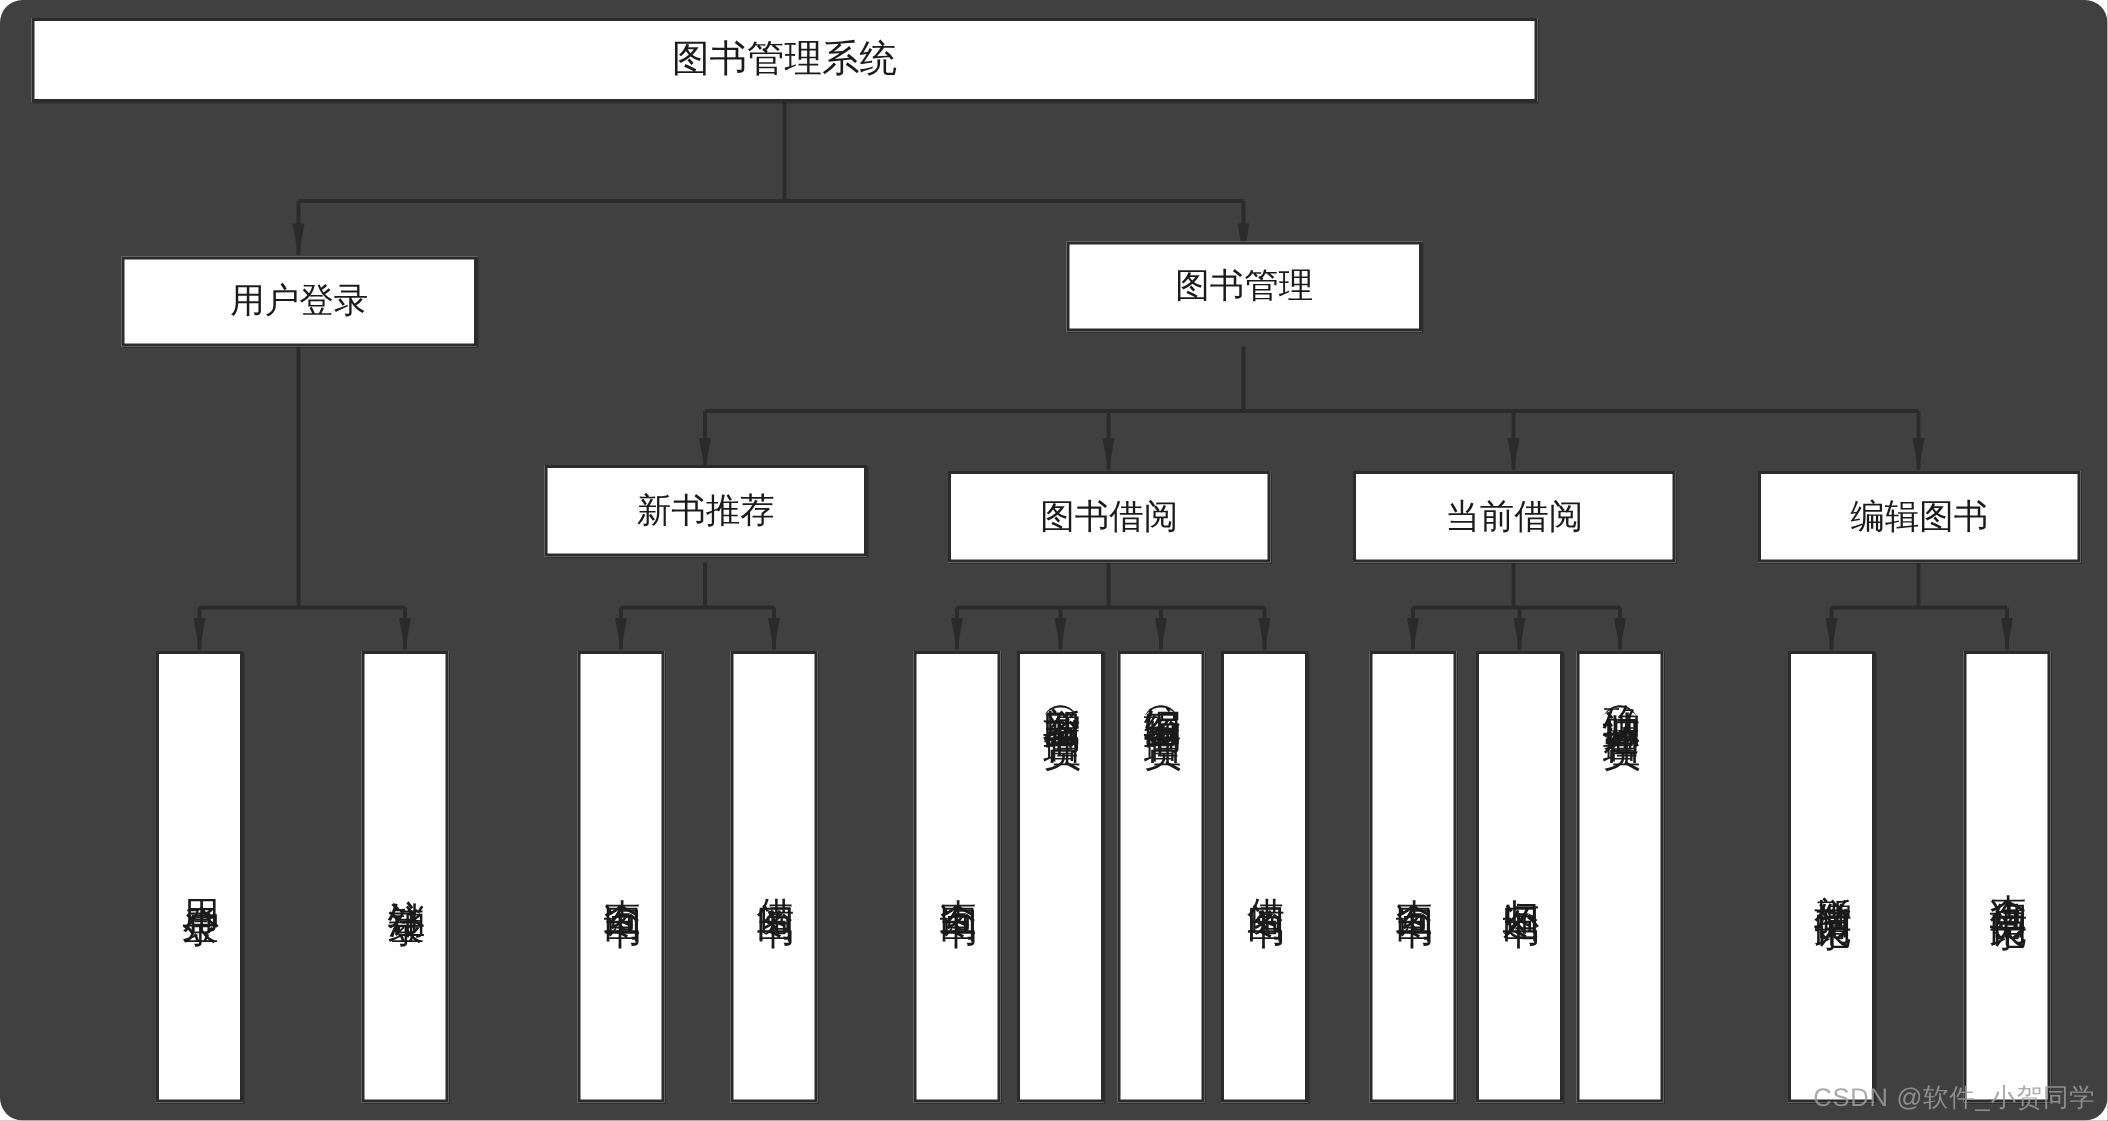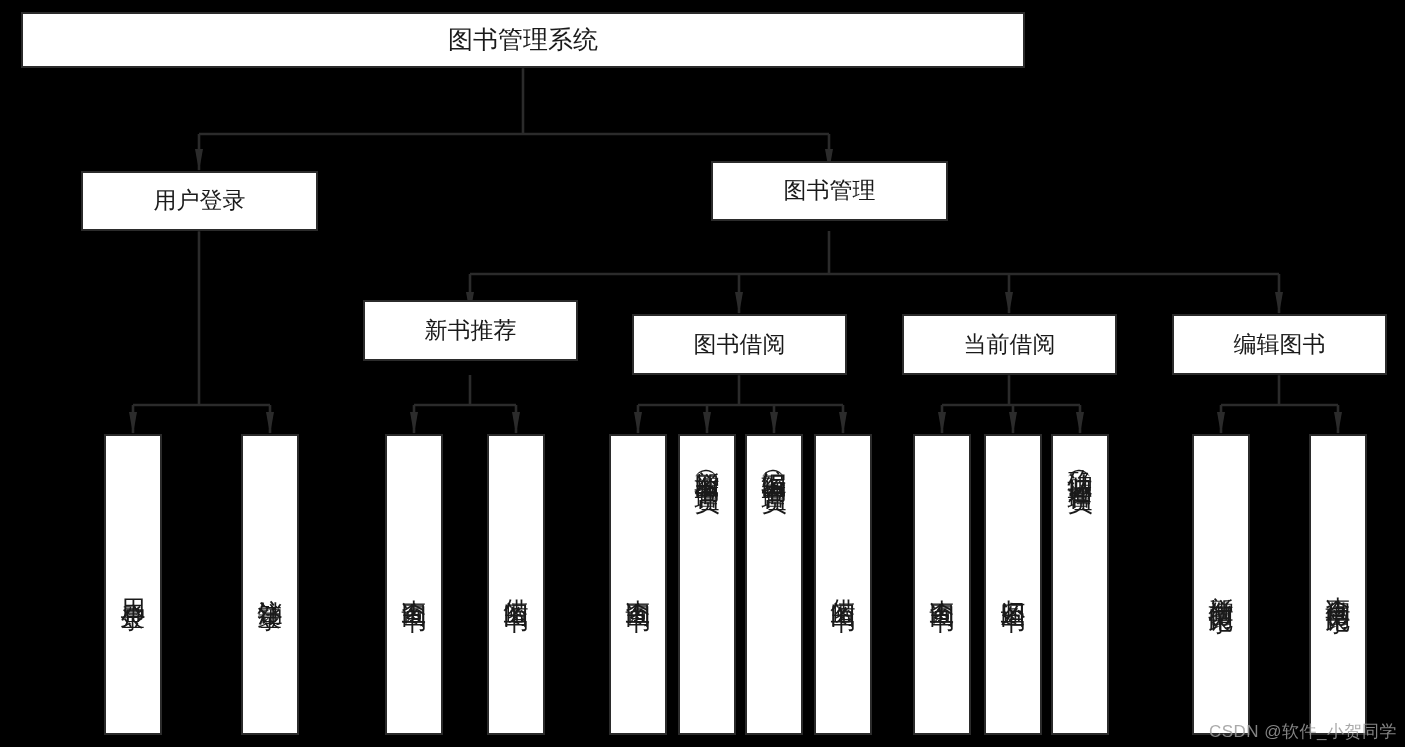--- a/index.html
+++ b/index.html
@@ -7,22 +7,23 @@
     padding: 0;
     background: #ffffff;
   }
   body {
     font-family: "Liberation Sans", "DejaVu Sans", sans-serif;
   }
   #diagram-root {
     position: relative;
     width: 1405px;
     height: 747px;
-    background: #000000;
+    background: #404040;
     overflow: hidden;
+    border-radius: 15px;
   }
   #diagram-svg {
     position: absolute;
     left: 0;
     top: 0;
     width: 1405px;
     height: 747px;
   }
   .node-box {
     position: absolute;
@@ -152,21 +153,21 @@
   <div id="nodes-layer">
       <div class="node-box node-root" style="left: 21px; top: 12px; width: 1004px; height: 56px;">
         <span class="node-label">图书管理系统</span>
       </div>
       <div class="node-box node-l2" style="left: 81px; top: 171px; width: 237px; height: 60px;">
         <span class="node-label">用户登录</span>
       </div>
       <div class="node-box node-l2" style="left: 711px; top: 161px; width: 237px; height: 60px;">
         <span class="node-label">图书管理</span>
       </div>
-      <div class="node-box node-l3" style="left: 363px; top: 300px; width: 215px; height: 61px;">
+      <div class="node-box node-l3" style="left: 363px; top: 310px; width: 215px; height: 61px;">
         <span class="node-label">新书推荐</span>
       </div>
       <div class="node-box node-l3" style="left: 632px; top: 314px; width: 215px; height: 61px;">
         <span class="node-label">图书借阅</span>
       </div>
       <div class="node-box node-l3" style="left: 902px; top: 314px; width: 215px; height: 61px;">
         <span class="node-label">当前借阅</span>
       </div>
       <div class="node-box node-l3" style="left: 1172px; top: 314px; width: 215px; height: 61px;">
         <span class="node-label">编辑图书</span>

